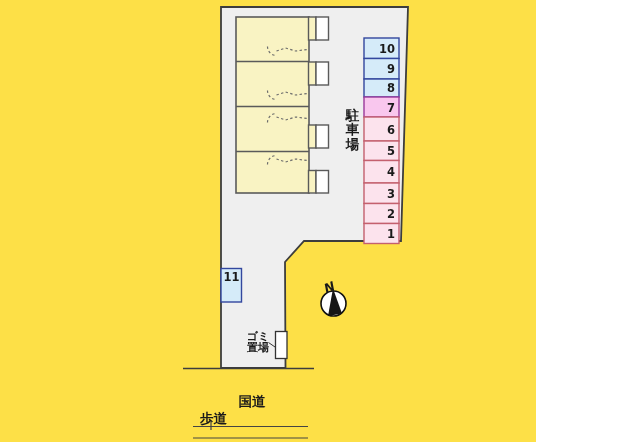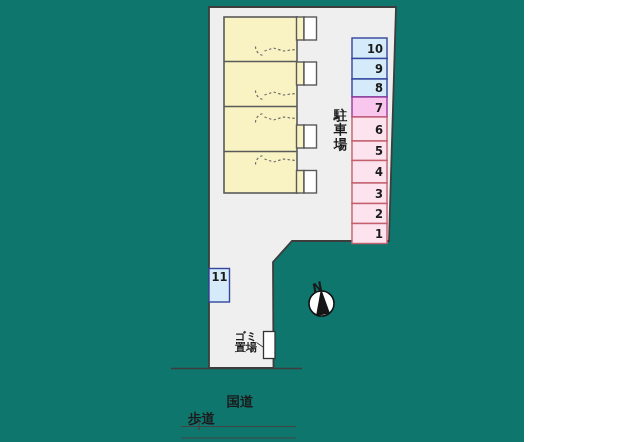--- a/index.html
+++ b/index.html
@@ -1,17 +1,17 @@
 <!DOCTYPE html>
 <html><head>
 <meta charset="utf-8">
 <style>
   html,body{margin:0;padding:0;background:#ffffff;}
-  .canvas{position:relative;width:524px;height:442px;background:#0f766e;overflow:hidden;
-          font-family:"DejaVu Sans",sans-serif;}
+  .canvas{position:relative;width:524px;height:442px;background:#fde047;overflow:hidden;
+          font-family:"DejaVu Sans",sans-serif;padding-left:12px;}
   svg text{font-family:"DejaVu Sans",sans-serif;fill:#1a1a1a;}
   .space-num{font-size:11.5px;font-weight:bold;}
   .jp-v{font-size:13.5px;font-weight:600;}
   .jp-s{font-size:11px;font-weight:600;}
   .jp-road{font-size:13.5px;font-weight:600;}
   .north-n{font-size:12.5px;font-weight:bold;font-style:italic;}
   .door-swing{fill:none;stroke:#6b6b6b;stroke-width:1.2;stroke-dasharray:2.4 2.4;}
 </style>
 </head>
 <body>

